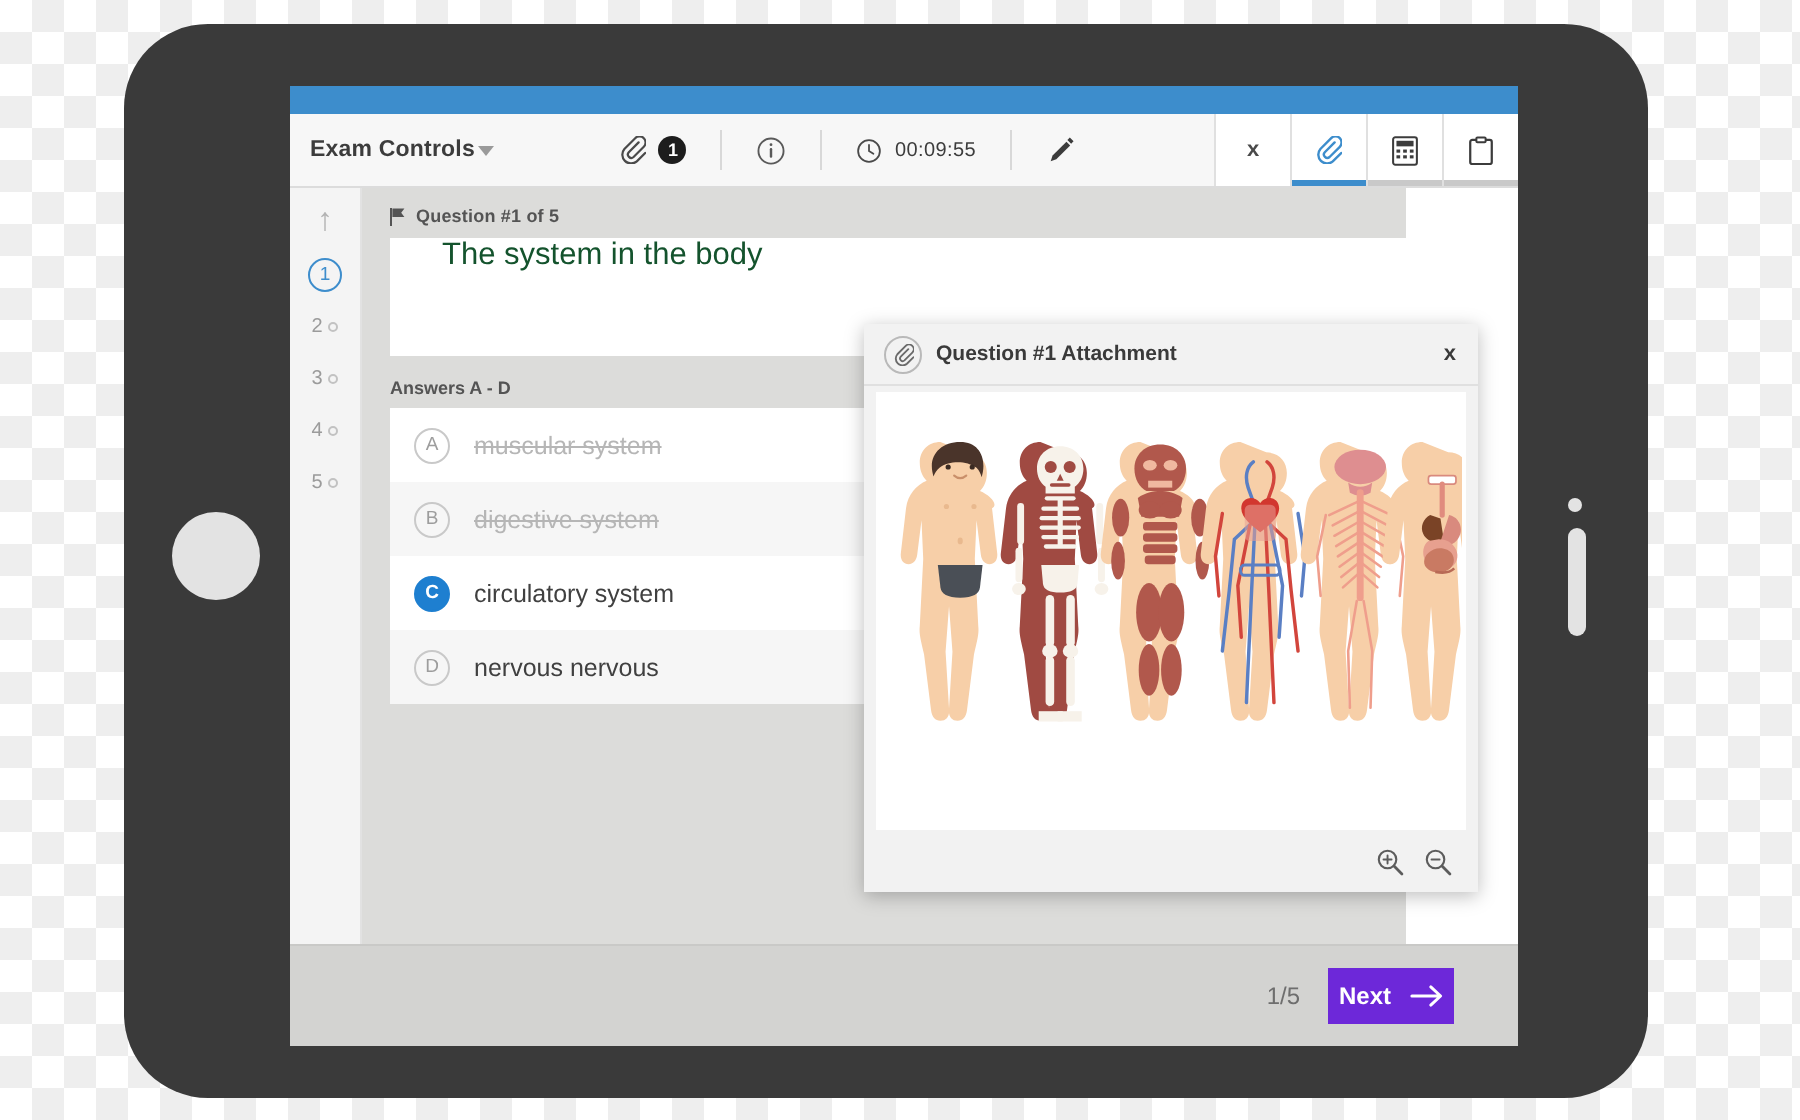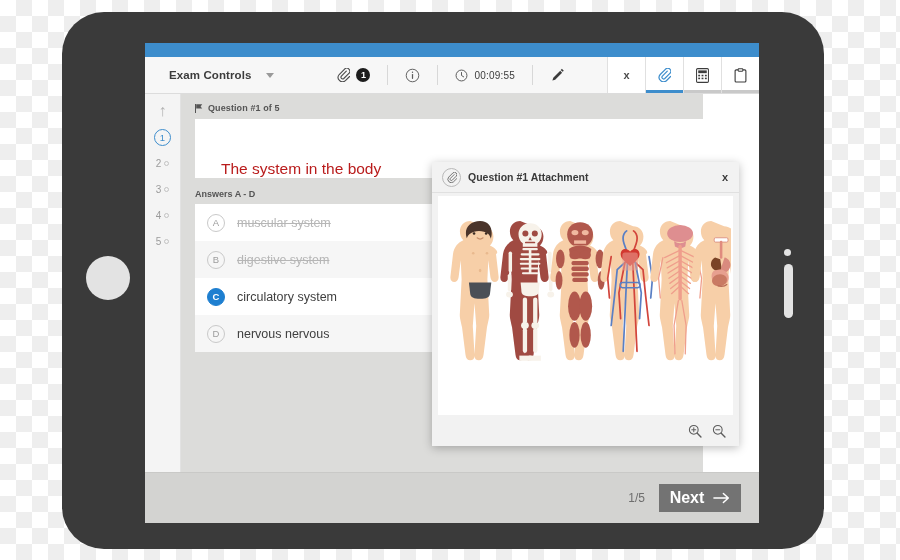--- a/index.html
+++ b/index.html
@@ -65,22 +65,22 @@
   
   #toolbar {
     position: relative;
     height: 37px;
     background: #f7f7f7;
     border-bottom: 1px solid #dcdcdc;
     display: flex;
     align-items: center;
   }
   #exam-controls {
-    display: flex; align-items: center; gap: 15px;
-    padding-left: 24px;
+    display: flex; align-items: center; gap: 2px;
+    padding-left: 10px;
     font-size: 11.5px; color: #3c3c3c; font-weight: 600;
     letter-spacing: .1px;
   }
   .caret-down {
     width: 0; height: 0;
     border-left: 4px solid transparent;
     border-right: 4px solid transparent;
     border-top: 5px solid #9a9a9a;
   }
   #tool-icons {
@@ -169,23 +169,23 @@
   #qcol { width: 522px; position: relative; padding: 9px 0 0 14px; }
   #q-label {
     display: flex; align-items: center; gap: 5px;
     font-size: 9px; color: #545454; font-weight: bold;
     letter-spacing: .1px;
     margin-bottom: 6px;
   }
   #q-card {
     background: #ffffff;
     height: 59px;
-    display: flex; align-items: flex-end;
+    display: flex; align-items: flex-start;
     padding-left: 26px;
-    font-size: 15.5px; color: #b91c1c;
+    font-size: 15.5px; color: #14532d;
     white-space: nowrap; overflow: hidden;
   }
   #a-label {
     font-size: 9px; color: #545454; font-weight: bold;
     margin: 11px 0 5px 0;
   }
   .ans-row {
     height: 37px;
     display: flex; align-items: center;
     padding-left: 12px;
@@ -252,29 +252,29 @@
     padding-right: 13px;
   }
   .zoom-btn { cursor: pointer; color: #5c5c5c; display: flex; }
 
   
   #bottom-bar {
     position: absolute; left: 0; bottom: 0;
     width: 100%; height: 51px;
     background: #d3d3d1;
     display: flex; align-items: center; justify-content: flex-end;
-    padding-right: 18px; gap: 14px;
+    padding-right: 32px; gap: 14px;
     border-top: 1px solid #c9c9c7;
   }
   #page-count { font-size: 12px; color: #6e6e6e; }
   #next-btn {
-    background: #737373; color: #fff;
-    height: 28px; width: 82px; border: none;
+    background: #6d28d9; color: #fff;
+    height: 28px; width: 63px; border: none;
     display: flex; align-items: center; justify-content: center; gap: 9px;
-    font-size: 16px; font-weight: bold; cursor: pointer;
+    font-size: 12px; font-weight: bold; cursor: pointer;
     font-family: "Liberation Sans", sans-serif;
   }
 </style>
 </head>
 <body>
 
 <div id="tablet">
   <div id="home-button"></div>
   <div id="camera-dot"></div>
   <div id="speaker-pill"></div>

